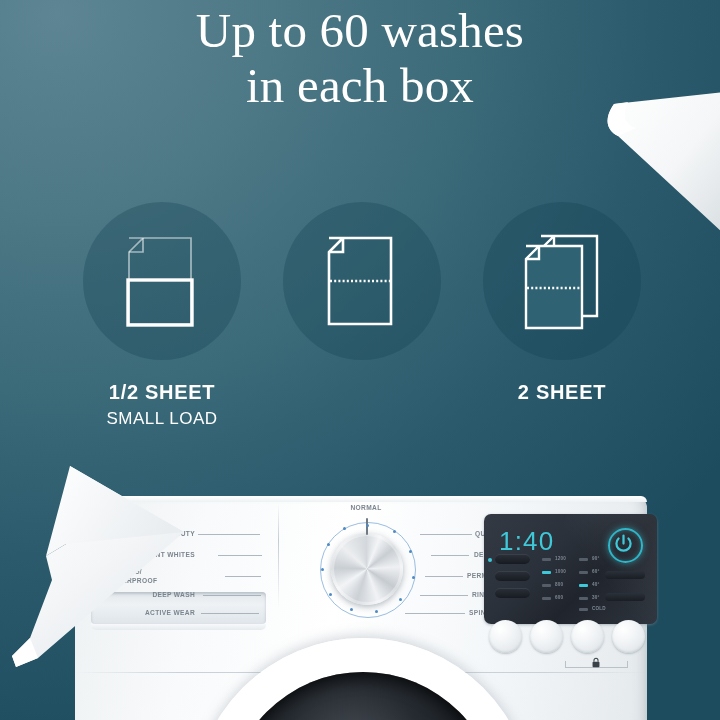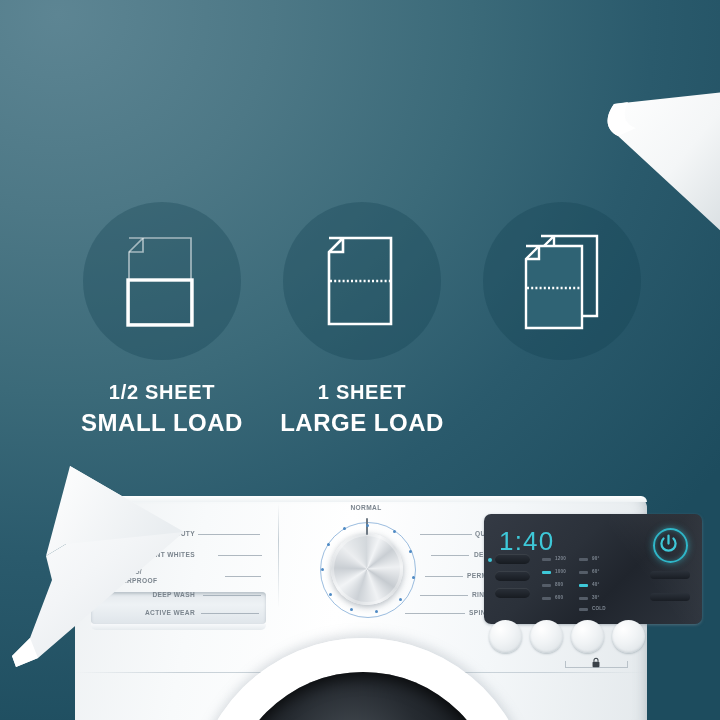--- a/index.html
+++ b/index.html
@@ -44,21 +44,21 @@
   .labels{position:absolute;left:0;top:380px;width:716px;height:90px;}
   .lcell{position:absolute;top:0;width:220px;text-align:center;}
   .lcell.c0{left:52px;}
   .lcell.c1{left:252px;}
   .lcell.c2{left:452px;}
   .ltitle{
     color:#ffffff;font-size:20px;font-weight:700;letter-spacing:.7px;
     line-height:1.25;
   }
   .lsub{
-    color:#ffffff;font-size:24px;font-weight:700;letter-spacing:.5px;
+    color:#ffffff;font-size:17px;font-weight:400;letter-spacing:.5px;
     line-height:1.25;margin-top:3px;
   }
   
   .sheet-tr{position:absolute;right:-4px;top:92px;width:140px;height:150px;}
   .sheet-bl{position:absolute;left:8px;top:460px;width:230px;height:230px;}
   
   .washer{position:absolute;left:75px;top:496px;width:572px;height:232px;}
   .w-body{
     position:absolute;left:0;top:0;width:572px;height:232px;
     border-radius:12px 12px 0 0;
@@ -107,21 +107,20 @@
     position:absolute;color:#7b858e;font-size:6.6px;font-weight:700;
     letter-spacing:.35px;white-space:nowrap;line-height:1.35;
   }
   .dlabel.r{text-align:right;}
   
   .display{
     position:absolute;left:409px;top:18px;width:173px;height:110px;border-radius:7px;
     background:linear-gradient(135deg,#343a44 0%,#2b313a 38%,#20252d 62%,#2e343d 100%);
     box-shadow:0 1px 3px rgba(120,134,145,.55);
     overflow:hidden;
-    padding-left:45px;
   }
   .disp-sheen{
     position:absolute;right:-18px;top:-30px;width:120px;height:150px;
     background:linear-gradient(215deg,rgba(255,255,255,.10),rgba(255,255,255,0) 62%);
     transform:rotate(18deg);
   }
   .clock{
     position:absolute;left:15px;top:12px;color:#3ec8d8;
     font-size:26px;font-weight:400;letter-spacing:1.2px;
     font-family:"Liberation Sans", sans-serif;
@@ -167,20 +166,24 @@
   .w-seam{
     position:absolute;left:0;top:176px;width:572px;height:1px;
     background:linear-gradient(90deg,rgba(200,209,215,0),rgba(196,206,213,.9) 18%,rgba(196,206,213,.9) 82%,rgba(200,209,215,0));
   }
 </style>
 </head>
 <body>
 
 <div id="stage">
 
+  <div class="headline">
+    <span>Up to 60 washes</span>
+    <span class="l2">in each box</span>
+  </div>
 
   <div class="iconrow">
 
     <div class="cell c0">
       <div class="disc"></div>
       <svg class="icosvg" viewBox="0 0 158 158">
         <path d="M46 36 h62 v86 h-62 v-72 l14 -14 z" fill="none" stroke="rgba(255,255,255,.55)" stroke-width="1.7"></path>
         <path d="M46 50 h14 v-14" fill="none" stroke="rgba(255,255,255,.55)" stroke-width="1.7"></path>
         <rect x="45" y="78" width="64" height="45" fill="none" stroke="#ffffff" stroke-width="3.4"></rect>
       </svg>
@@ -205,25 +208,22 @@
         <line x1="44" y1="86" x2="98" y2="86" stroke="#ffffff" stroke-width="2.3" stroke-dasharray="2 2.2"></line>
       </svg>
     </div>
   </div>
 
   <div class="labels">
     <div class="lcell c0">
       <div class="ltitle">1/2 SHEET</div>
       <div class="lsub">SMALL LOAD</div>
     </div>
-    <div class="lcell c1">
-      <div class="ltitle">1 SHEET</div>
-      <div class="lsub">LARGE LOAD</div>
-    </div>
     <div class="lcell c2">
+      <div class="ltitle">2 SHEET</div>
     </div>
   </div>
 
   <svg class="sheet-tr" viewBox="0 0 140 150">
     <defs>
       <linearGradient id="gtr" x1="0" y1="0" x2="1" y2="1">
         <stop offset="0" stop-color="#ffffff"></stop>
         <stop offset="0.55" stop-color="#f4f6f7"></stop>
         <stop offset="1" stop-color="#d9dfe2"></stop>
       </linearGradient>

